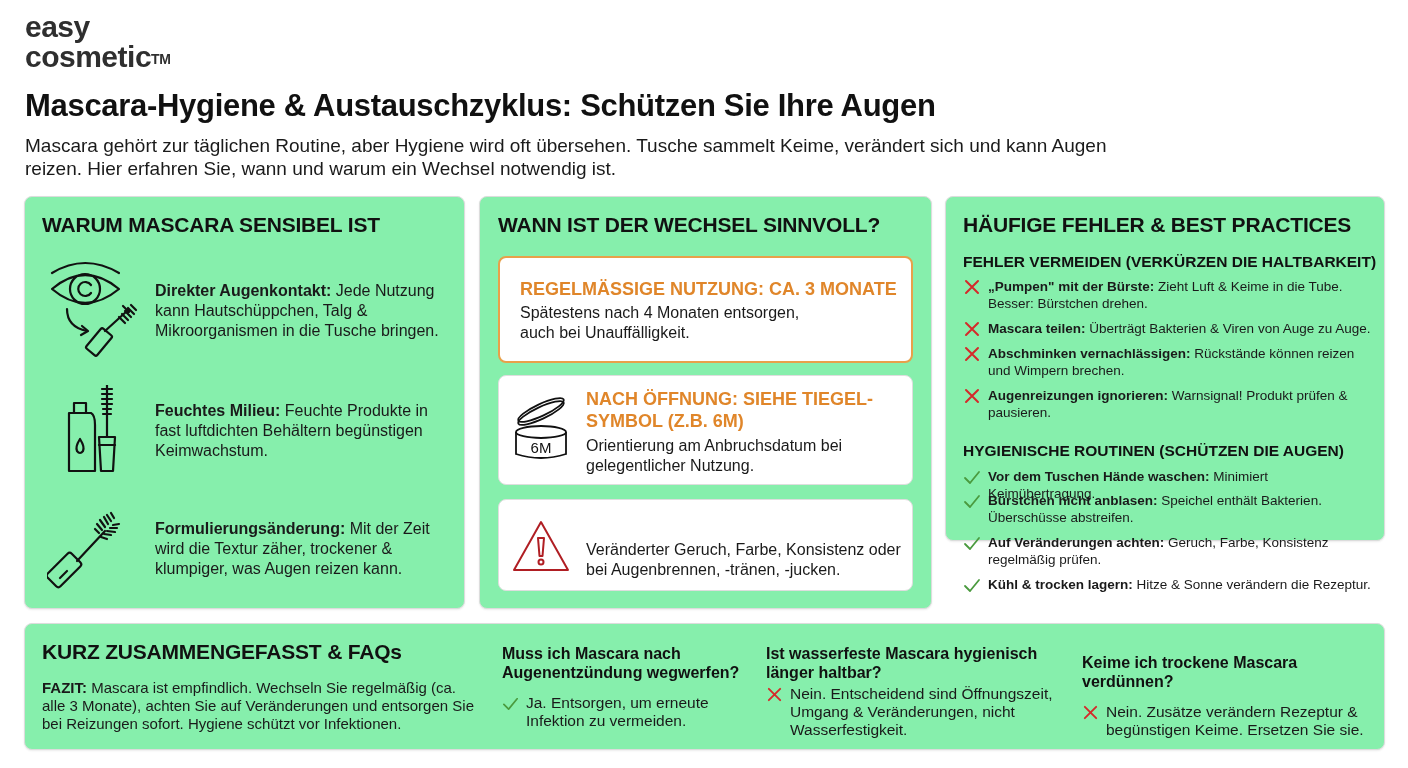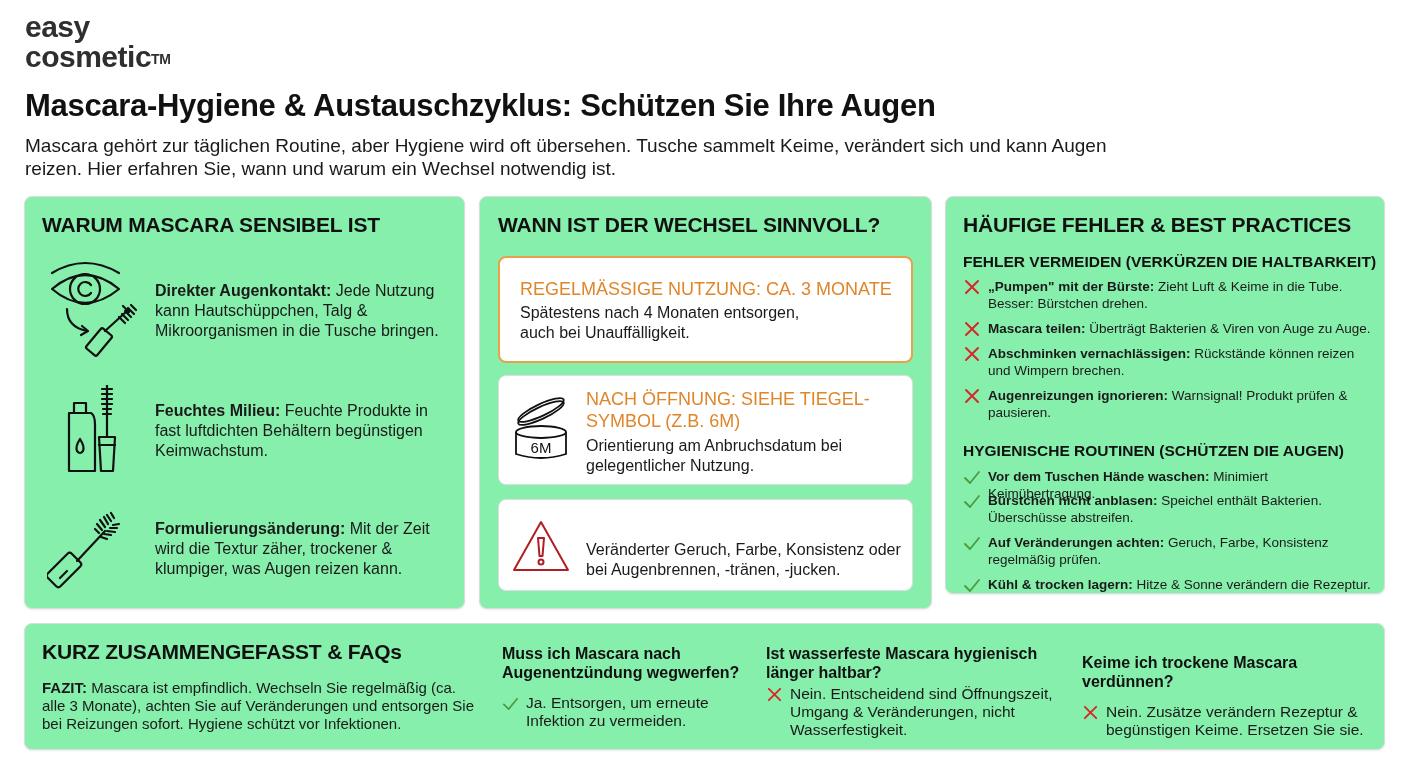--- a/index.html
+++ b/index.html
@@ -21,27 +21,27 @@
   .why-item { position: absolute; left: 22px; width: 410px; height: 110px; }
   .why-item .icon { position: absolute; left: 0; top: 0; width: 100px; height: 100px; }
   .why-item .txt { position: absolute; left: 108px; font-size: 16px; line-height: 20px; color: #1a1a1a; width: 300px; }
   .why-item .txt b { font-weight: bold; }
 
   
   #card-when { left: 479px; top: 196px; width: 453px; height: 413px; }
   #card-when h2 { position: absolute; left: 18px; top: 16px; }
   .when-box { position: absolute; left: 18px; width: 415px; background: #ffffff; border-radius: 8px; border: 1px solid #dedede; }
   .when-box.orange { border: 2px solid #e8a04a; }
-  .when-box .head { font-size: 18px; font-weight: normal; line-height: 22px; }
+  .when-box .head { font-size: 18px; font-weight: bold; line-height: 22px; }
   .when-box .body { font-size: 16px; line-height: 20px; color: #1a1a1a; }
   .c-orange { color: #e0862a; }
   .c-red { color: #b01e23; }
 
   
-  #card-tips { left: 945px; top: 196px; width: 440px; height: 398px; }
+  #card-tips { left: 945px; top: 196px; width: 440px; height: 345px; }
   #card-tips h2 { position: absolute; left: 17px; top: 16px; }
   .sub-h { position: absolute; left: 17px; font-size: 15.5px; font-weight: bold; color: #111; white-space: nowrap; }
   .tip { position: absolute; left: 17px; width: 415px; font-size: 13.5px; line-height: 17px; padding-left: 25px; color: #1a1a1a; }
   .tip .mark { position: absolute; left: 0; top: 0; width: 18px; height: 18px; }
   .tip b { font-weight: bold; }
 
   
   #card-faq { left: 24px; top: 623px; width: 1361px; height: 127px; }
   #card-faq h2 { position: absolute; left: 17px; top: 16px; }
   .fazit { position: absolute; left: 17px; top: 55px; width: 440px; font-size: 15px; line-height: 18px; color: #1a1a1a; }

